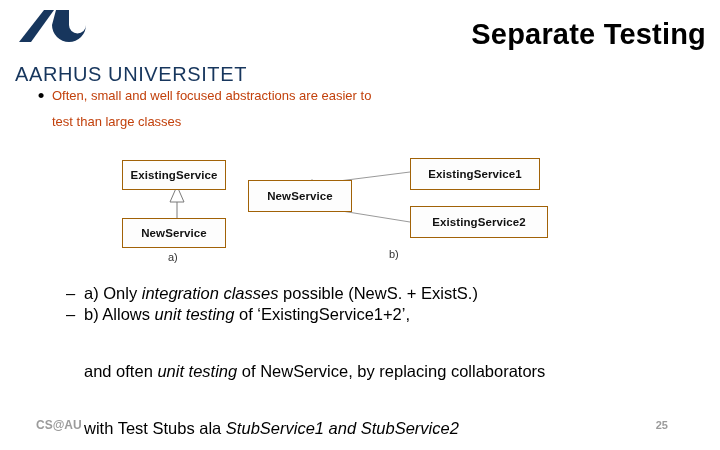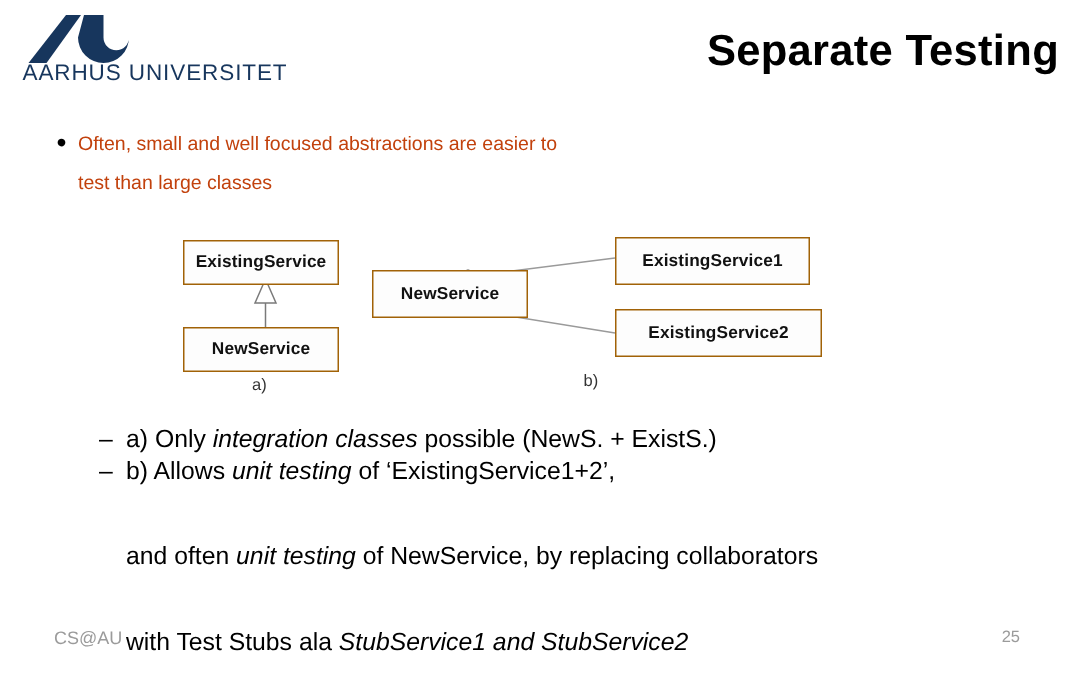--- a/index.html
+++ b/index.html
@@ -30,22 +30,22 @@
   #logo-mark {
     position: absolute;
     left: 0;
     top: 0;
     width: 80px;
     height: 38px;
   }
   #logo-text {
     position: absolute;
     left: 1px;
-    top: 32px;
-    font-size: 15px;
+    top: 55px;
+    font-size: 20px;
     letter-spacing: 0.6px;
     color: #17365d;
     white-space: nowrap;
     font-weight: 400;
   }
 
   
   #title {
     position: absolute;
     right: 14px;
@@ -149,23 +149,24 @@
     line-height: 21px;
     color: #000;
     margin-top: 36px;
   }
   .it { font-style: italic; }
 
   
   #footer {
     position: absolute;
     left: 0;
-    right: 4px;
+    right: 16px;
     bottom: 16px;
     height: 16px;
+    font-weight: bold;
   }
   #footer-left {
     position: absolute;
     left: 36px;
     top: 0;
     font-size: 12px;
     color: #9b9b9b;
   }
   #footer-center {
     position: absolute;

